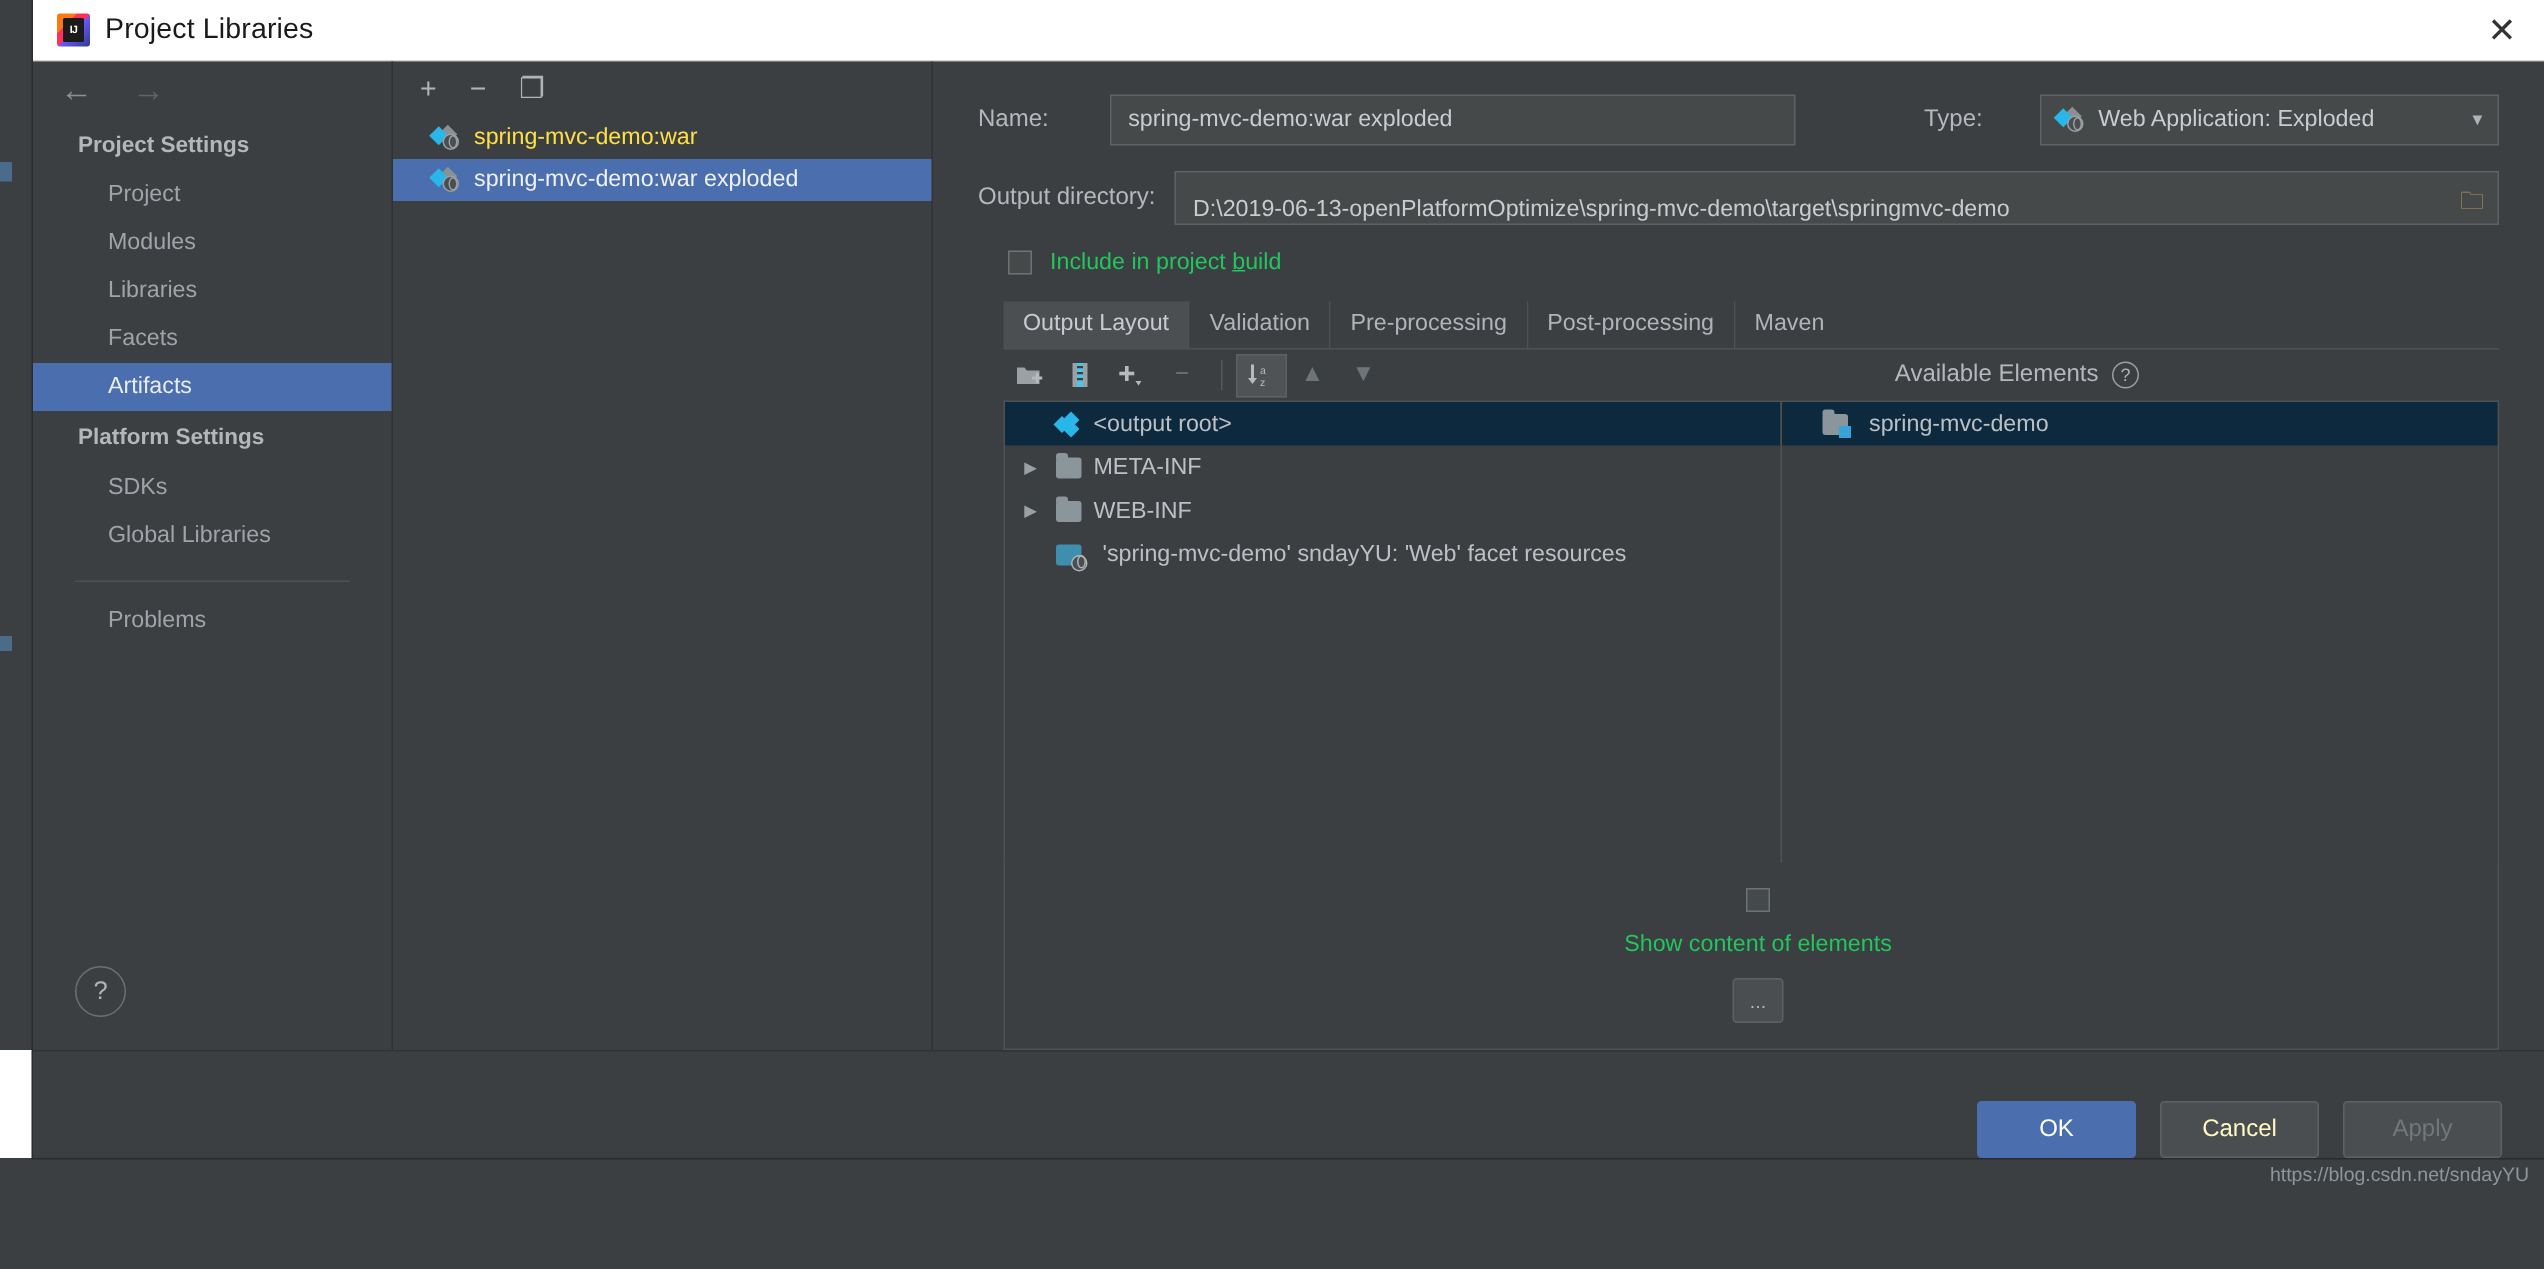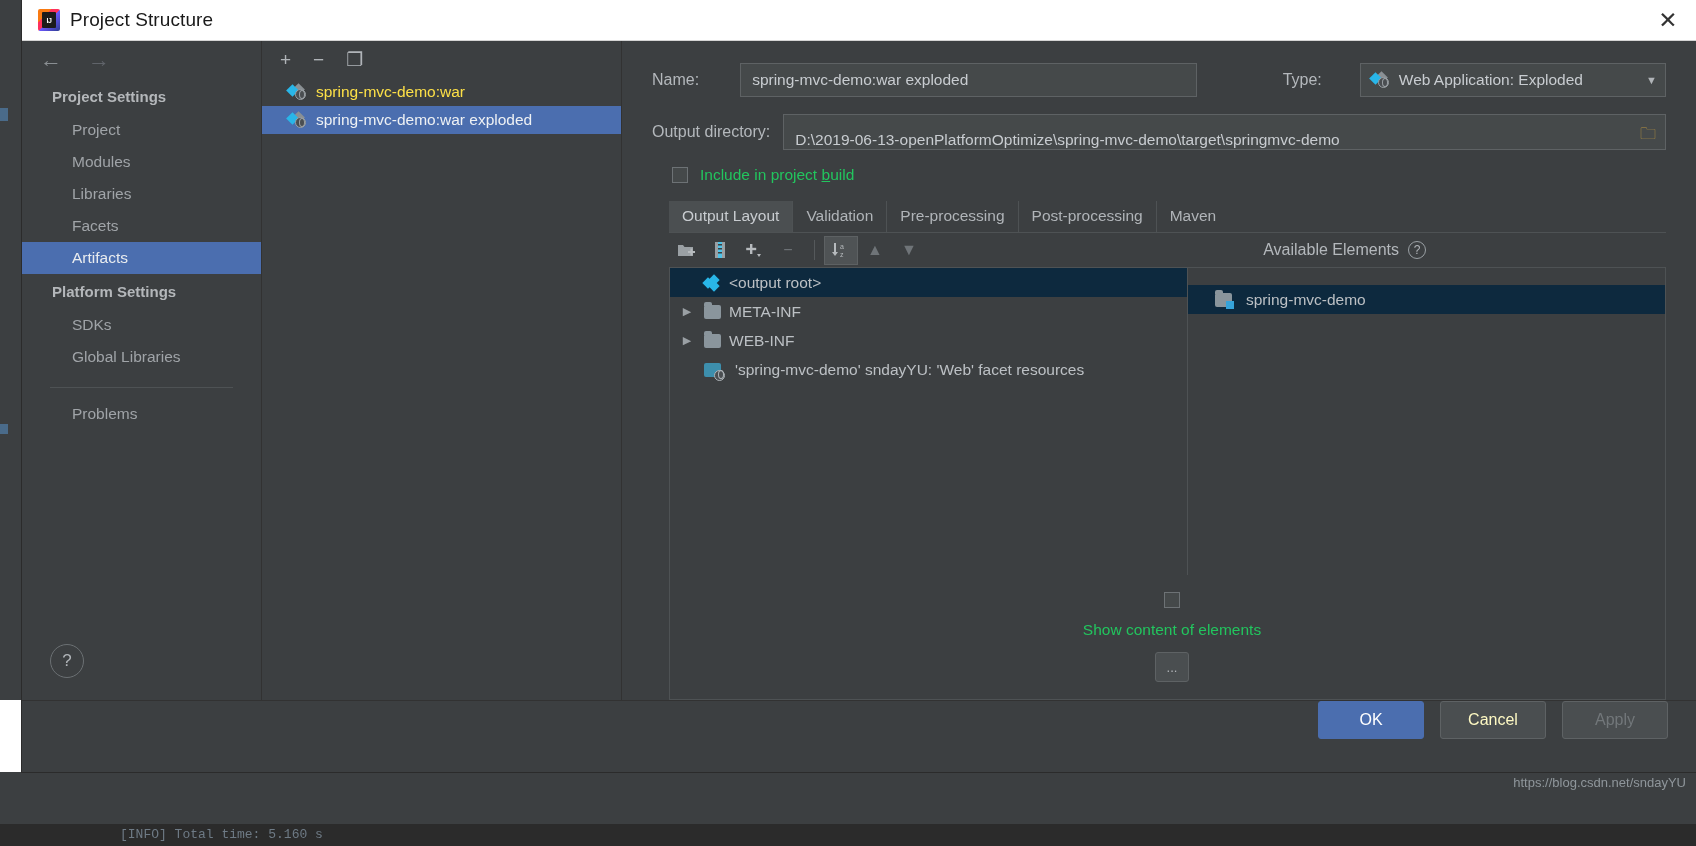--- a/index.html
+++ b/index.html
@@ -250,21 +250,21 @@
   }
   .dots-btn {
     width: 34px; height: 30px; background: #4a4e50; border: 1px solid #5e6264;
     color: #b0b4b8; font-size: 13px; display: flex; align-items: center; justify-content: center;
     border-radius: 3px;
   }
 
   
   .footer {
     height: 72px; flex: none; border-top: 1px solid #323232;
-    display: flex; align-items: flex-start; justify-content: flex-end;
+    display: flex; align-items: flex-end; justify-content: flex-end;
     padding-right: 28px; gap: 16px; background: #3c3f41; position: relative;
   }
   .btn {
     height: 38px; min-width: 106px; padding: 0 22px;
     display: flex; align-items: center; justify-content: center;
     font-size: 16px; border-radius: 3px;
     background: #4a4e50; border: 1px solid #5e6264; color: #fef9c3;
   }
   .btn.primary { background: #4b6eaf; border-color: #4b6eaf; color: #ffffff; }
   .btn.disabled { color: #72777a; }
@@ -283,29 +283,28 @@
     <div class="bg-left-mark" style="top:424px;height:10px;background:#4a6b8a;"></div>
     <div class="bg-white-strip"></div>
   </div>
 
   <div class="bg-right-edge">
     <div class="bg-right-txt" style="top:12px;">T</div>
     <div class="bg-right-txt" style="top:100px;">a</div>
     <div class="bg-right-txt" style="top:140px;">v</div>
   </div>
 
-  <div class="bg-console">[INFO] Total time: 5.160 s</div>
 
   <div class="dialog">
 
     <div class="titlebar">
       <div class="ij-logo">
         <div class="inner">IJ</div>
       </div>
-      <div class="title-text">Project Structure</div>
+      <div class="title-text">Project Libraries</div>
       <div class="titlebar-close">✕</div>
     </div>
 
     <div class="dlg-body">
 
       <div class="nav">
         <div class="nav-arrows">
           <span class="nav-arrow">←</span>
           <span class="nav-arrow dim">→</span>
         </div>
@@ -458,21 +457,21 @@
               <span>WEB-INF</span>
             </div>
             <div class="tr-row" style="padding-left:34px;">
               <span class="ico-facet">
                   <span class="gl"></span>
                 </span>
               <span style="margin-left:6px;">'spring-mvc-demo' sndayYU: 'Web' facet resources</span>
             </div>
           </div>
           <div class="tree-right">
-            <div class="tr-row sel" style="padding-left:27px;margin-top:17px;">
+            <div class="tr-row sel" style="padding-left:27px;">
               <span class="ico-module">
                   <span class="badge"></span>
                 </span>
               <span style="margin-left:6px;">spring-mvc-demo</span>
             </div>
           </div>
         </div>
 
         <div class="detail-bottom">
           <span class="checkbox"></span>

